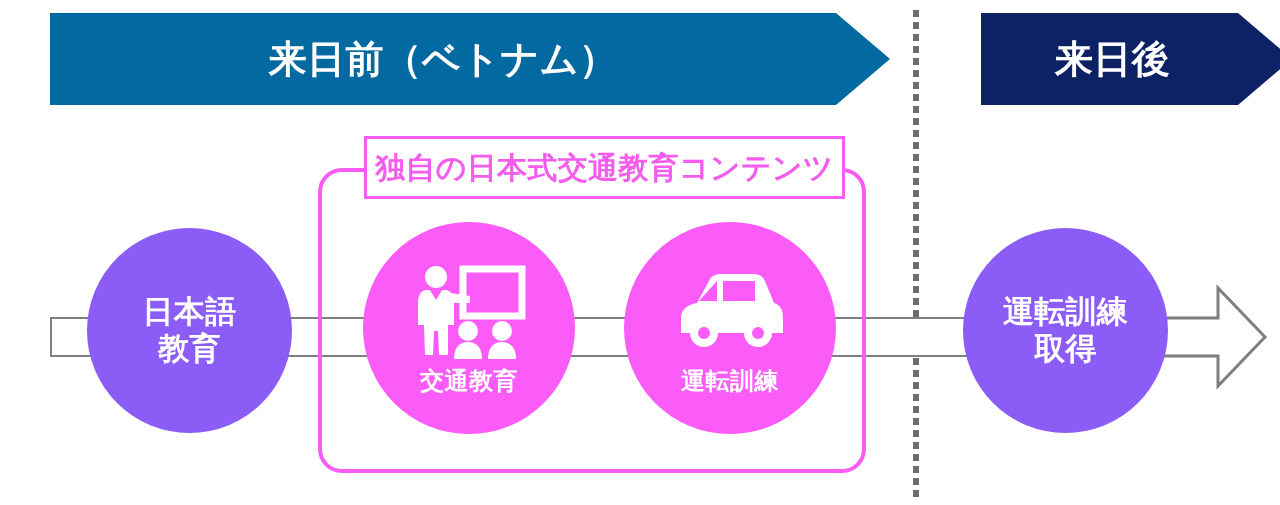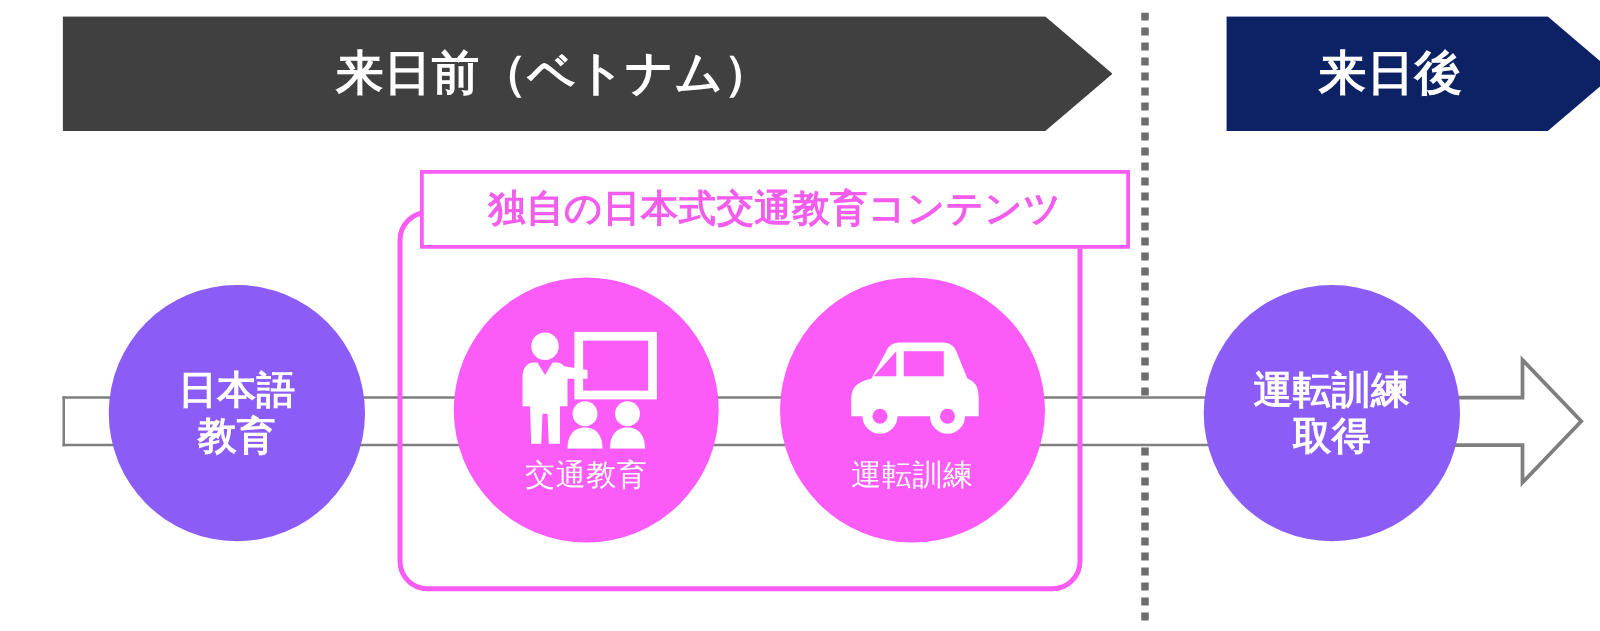--- a/index.html
+++ b/index.html
@@ -33,21 +33,21 @@
     z-index: 2;
     font-size: 38px;
     font-weight: 700;
     line-height: 1;
   }
   #banner-before {
     left: 50px;
     top: 13px;
     width: 840px;
     height: 92px;
-    background: #404040;
+    background: #0369a1;
     clip-path: polygon(0 0, calc(100% - 54px) 0, 100% 50%, calc(100% - 54px) 100%, 0 100%);
   }
   #banner-before .banner-label {
     margin-right: 54px;
   }
   #banner-after {
     left: 981px;
     top: 13px;
     width: 311px;
     height: 92px;
@@ -107,21 +107,21 @@
 
   .node-label {
     font-size: 31px;
     font-weight: 700;
     line-height: 1.18;
     letter-spacing: 0.01em;
     white-space: pre-line;
   }
   .node-caption {
     font-size: 24px;
-    font-weight: 400;
+    font-weight: 700;
     line-height: 1;
     letter-spacing: 0.02em;
     margin-top: 10px;
   }
   .node-icon {
     width: 118px;
     height: 96px;
     display: block;
   }
 
@@ -157,23 +157,23 @@
     top: 168px;
     width: 548px;
     height: 305px;
     border: 4px solid #f95cf5;
     border-radius: 24px;
     box-sizing: border-box;
     background: transparent;
   }
   #content-frame-title {
     position: absolute;
-    left: 336px;
+    left: 364px;
     top: 136px;
-    width: 568px;
+    width: 481px;
     height: 63px;
     border: 3px solid #f95cf5;
     background: #ffffff;
     box-sizing: border-box;
     display: flex;
     align-items: center;
     justify-content: center;
   }
   #content-frame-title .frame-title-text {
     font-size: 30px;

